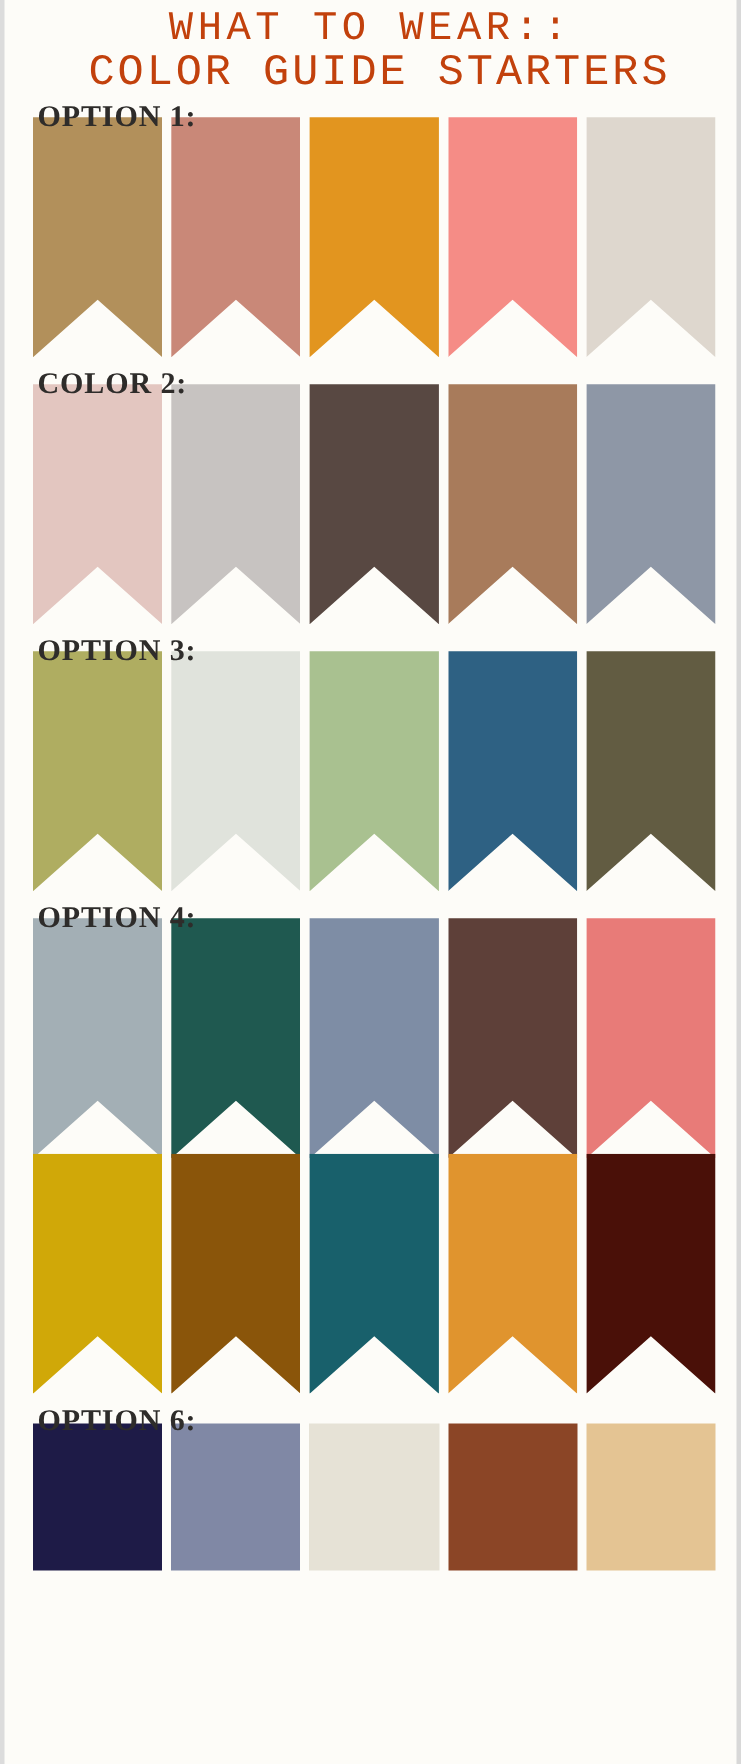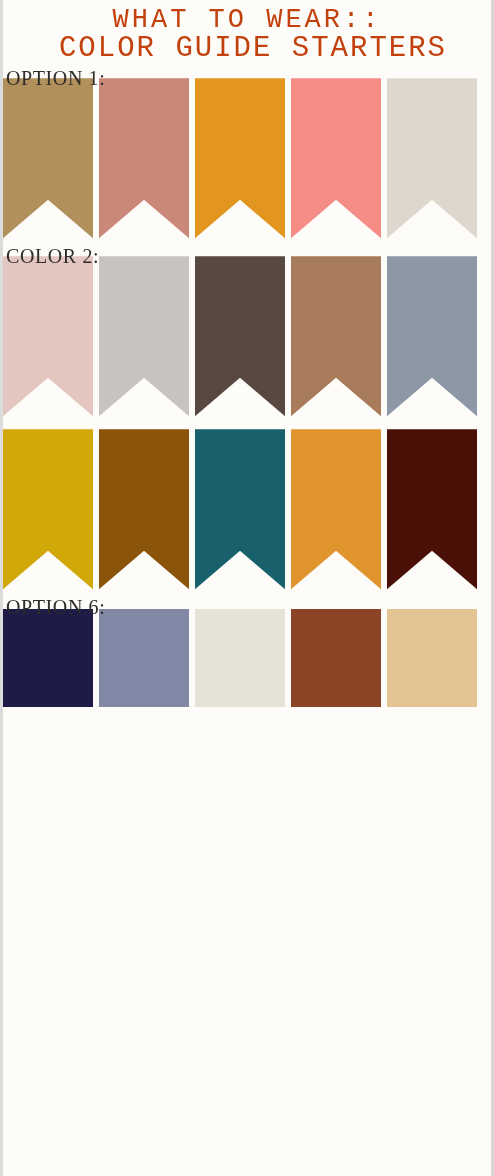--- a/index.html
+++ b/index.html
@@ -32,21 +32,23 @@
     line-height:1.04;
     white-space:nowrap;
     font-weight:400;
   }
   .title-line-1{ font-size:27px; letter-spacing:3px; }
   .title-line-2{ font-size:29px; letter-spacing:2px;padding-left:12px; }
 
   
   .option-row{
     position:relative;
+    padding-left:19px;
     padding-right:14px;
+    font-weight:bold;
   }
   .option-label{
     font-family:"Liberation Serif",serif;
     font-size:20px;
     letter-spacing:0.6px;
     color:#2e2c2a;
     line-height:1;
     margin:0 0 1px 3px;
     position:relative;
     z-index:3;
@@ -103,21 +105,41 @@
         <span class="option-label">COLOR 2:</span>
         <div class="swatch-strip">
           <div class="swatch" style="background-color: rgb(227, 198, 192);"></div>
           <div class="swatch" style="background-color: rgb(199, 195, 193);"></div>
           <div class="swatch" style="background-color: rgb(88, 72, 66);"></div>
           <div class="swatch" style="background-color: rgb(168, 123, 91);"></div>
           <div class="swatch" style="background-color: rgb(142, 151, 166);"></div>
         </div>
       </div>
       <div class="row-gap"></div>
+      <div class="option-row">
+        <span class="option-label">OPTION 3:</span>
+        <div class="swatch-strip">
+          <div class="swatch" style="background-color: rgb(175, 173, 97);"></div>
+          <div class="swatch" style="background-color: rgb(224, 227, 220);"></div>
+          <div class="swatch" style="background-color: rgb(169, 193, 144);"></div>
+          <div class="swatch" style="background-color: rgb(46, 97, 131);"></div>
+          <div class="swatch" style="background-color: rgb(98, 92, 66);"></div>
+        </div>
+      </div>
       <div class="row-gap"></div>
+      <div class="option-row">
+        <span class="option-label">OPTION 4:</span>
+        <div class="swatch-strip">
+          <div class="swatch" style="background-color: rgb(163, 175, 181);"></div>
+          <div class="swatch" style="background-color: rgb(31, 89, 80);"></div>
+          <div class="swatch" style="background-color: rgb(126, 141, 165);"></div>
+          <div class="swatch" style="background-color: rgb(94, 64, 57);"></div>
+          <div class="swatch" style="background-color: rgb(232, 123, 120);"></div>
+        </div>
+      </div>
       <div class="row-gap"></div>
       <div class="option-row">
         <div class="swatch-strip">
           <div class="swatch" style="background-color: rgb(208, 168, 8);"></div>
           <div class="swatch" style="background-color: rgb(138, 85, 10);"></div>
           <div class="swatch" style="background-color: rgb(24, 96, 107);"></div>
           <div class="swatch" style="background-color: rgb(224, 148, 46);"></div>
           <div class="swatch" style="background-color: rgb(74, 16, 8);"></div>
         </div>
       </div>

